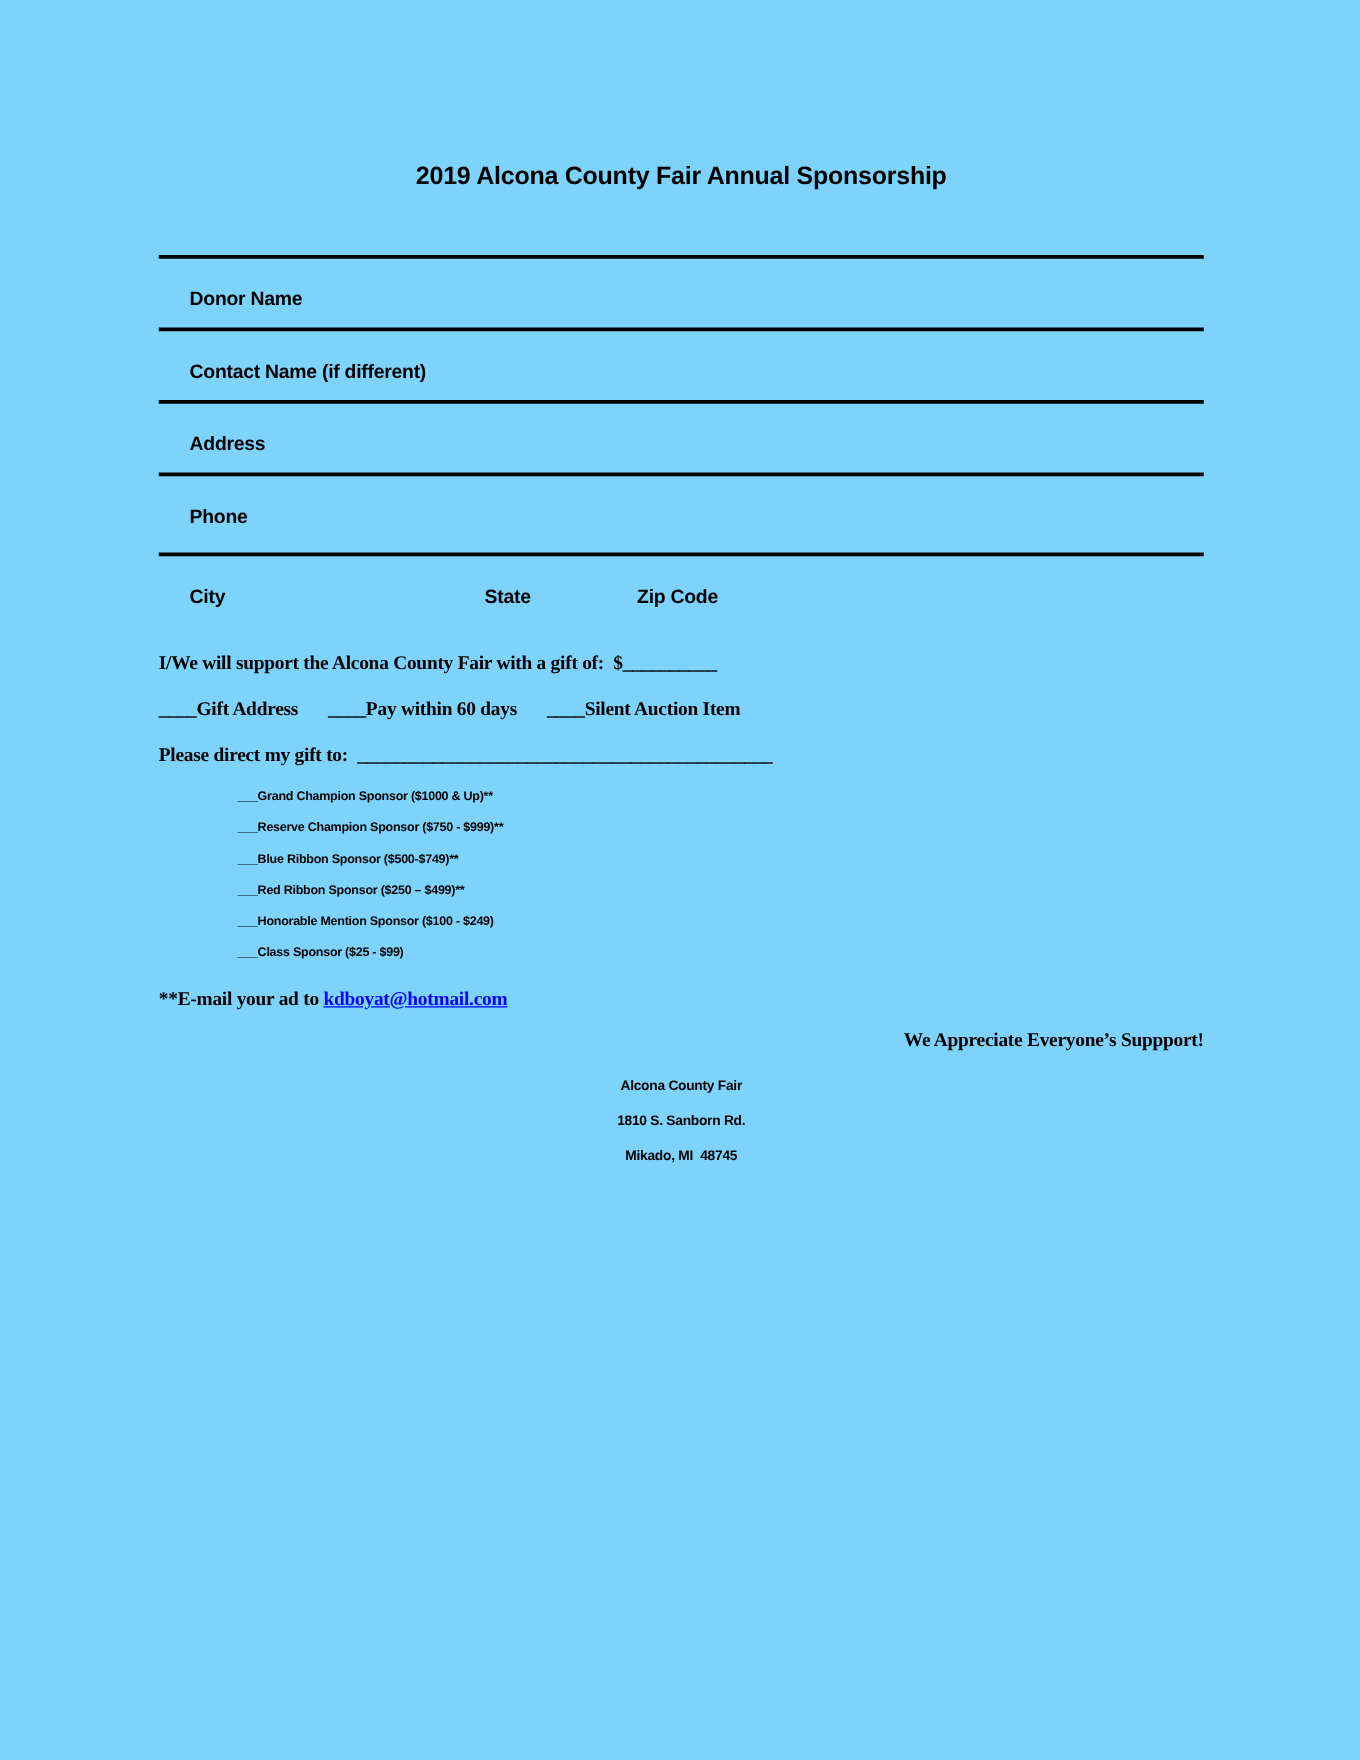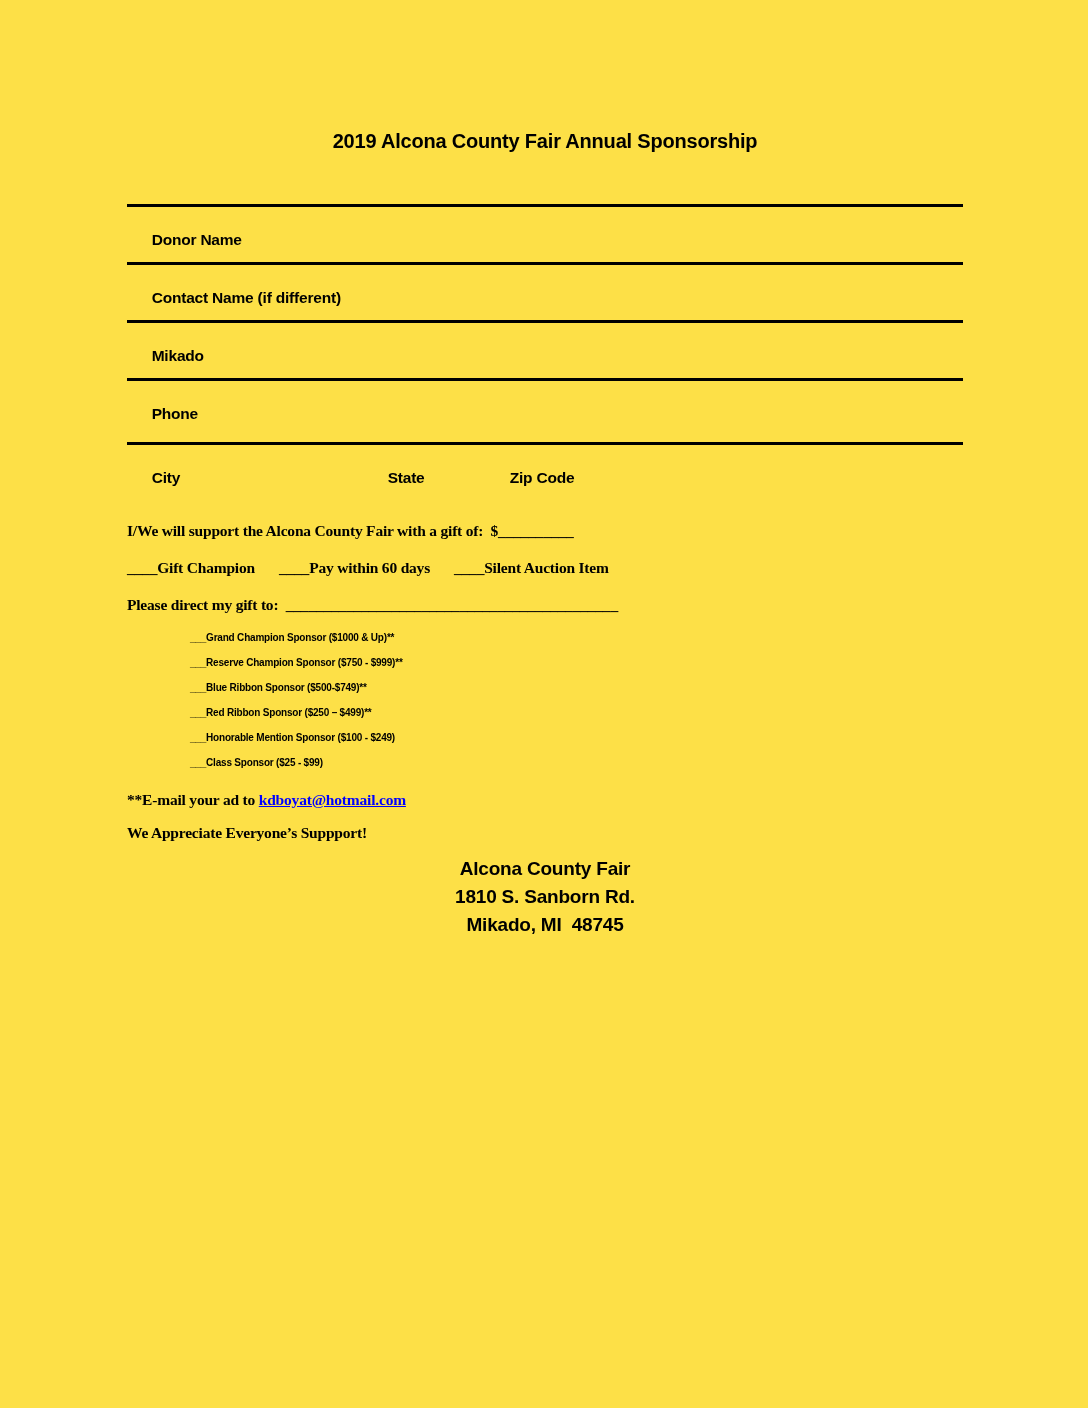--- a/index.html
+++ b/index.html
@@ -1,17 +1,17 @@
 <!DOCTYPE html>
 <html><head>
 <meta charset="utf-8">
 <style>
   html,body{margin:0;padding:0;background:#ffffff;}
   .page{
-    width:1088px;height:1408px;background:#fde047;color:#000000;
+    width:1088px;height:1408px;background:#7dd3fc;color:#000000;
     font-family:"Liberation Sans",sans-serif;font-weight:700;
     box-sizing:border-box;padding:0 125px 0 127px;overflow:hidden;
     letter-spacing:-0.2px;
   }
   .title{
     margin:0;padding-top:128px;text-align:center;
     font-size:20px;line-height:26px;
   }
   .ftable{margin-top:50px;}
   .frow{
@@ -24,53 +24,53 @@
   p{
     margin:12px 0 0 0;font-size:15.5px;line-height:25px;
     white-space:pre-wrap;
     font-family:Liberation Serif, serif;
   }
   .support{margin-top:18px;}
   .opts span{margin-right:24px;}
   .levels{margin-top:8px;padding-left:63px;}
   .levels div{font-size:10px;line-height:25px;white-space:pre-wrap;}
   a.email{color:#0000ff;text-decoration:underline;cursor:pointer;}
-  .center{text-align:left;}
+  .center{text-align:right;}
   .thanks{margin-top:8px;}
   .footer{margin-top:10px;text-align:center;}
-  .footer div{font-size:19px;line-height:28px;white-space:pre-wrap;}
+  .footer div{font-size:11px;line-height:28px;white-space:pre-wrap;}
 </style>
 </head>
 <body>
 
 <div class="page">
 
   <h1 class="title">2019 Alcona County Fair Annual Sponsorship</h1>
 
   <div class="ftable">
     <div class="frow">
       <span>Donor Name</span>
     </div>
     <div class="frow">
       <span>Contact Name (if different)</span>
     </div>
     <div class="frow">
-      <span>Mikado</span>
+      <span>Address</span>
     </div>
     <div class="frow last">
       <span>Phone</span>
     </div>
     <div class="frow">
       <span class="cell-city">City</span><span class="cell-state">State</span><span>Zip Code</span>
     </div>
   </div>
 
   <p class="support">I/We will support the Alcona County Fair with a gift of:  $__________</p>
 
-  <p class="opts"><span>____Gift Champion</span><span>____Pay within 60 days</span><span>____Silent Auction Item</span></p>
+  <p class="opts"><span>____Gift Address</span><span>____Pay within 60 days</span><span>____Silent Auction Item</span></p>
 
   <p>Please direct my gift to:  ____________________________________________</p>
 
   <div class="levels">
     <div>___Grand Champion Sponsor ($1000 &amp; Up)**</div>
     <div>___Reserve Champion Sponsor ($750 - $999)**</div>
     <div>___Blue Ribbon Sponsor ($500-$749)**</div>
     <div>___Red Ribbon Sponsor ($250 – $499)**</div>
     <div>___Honorable Mention Sponsor ($100 - $249)</div>
     <div>___Class Sponsor ($25 - $99)</div>

